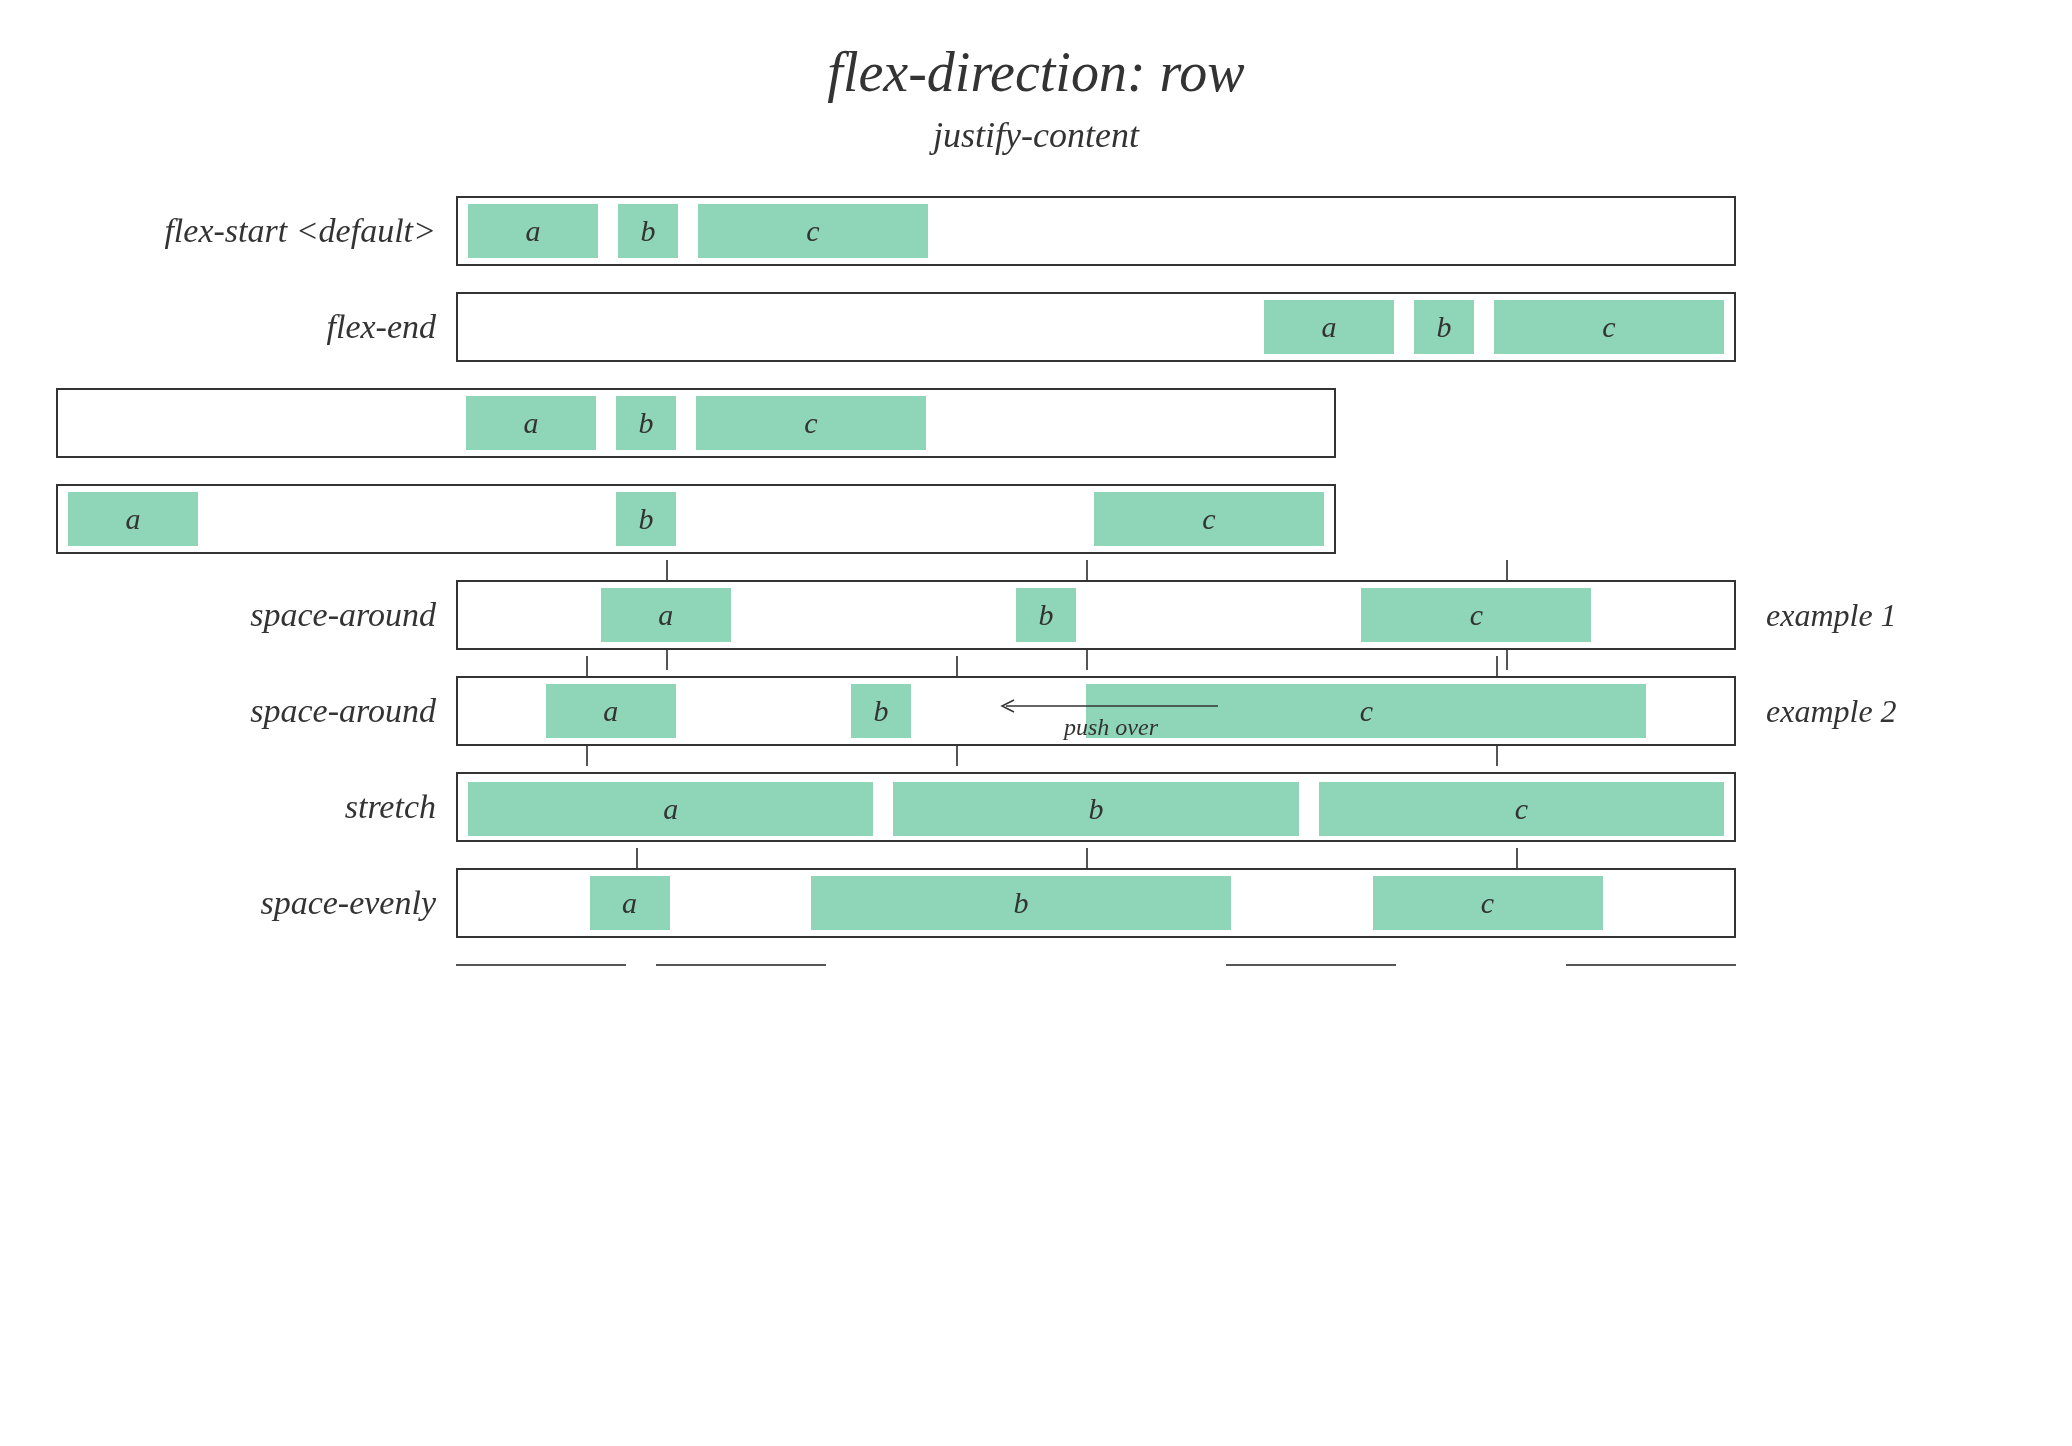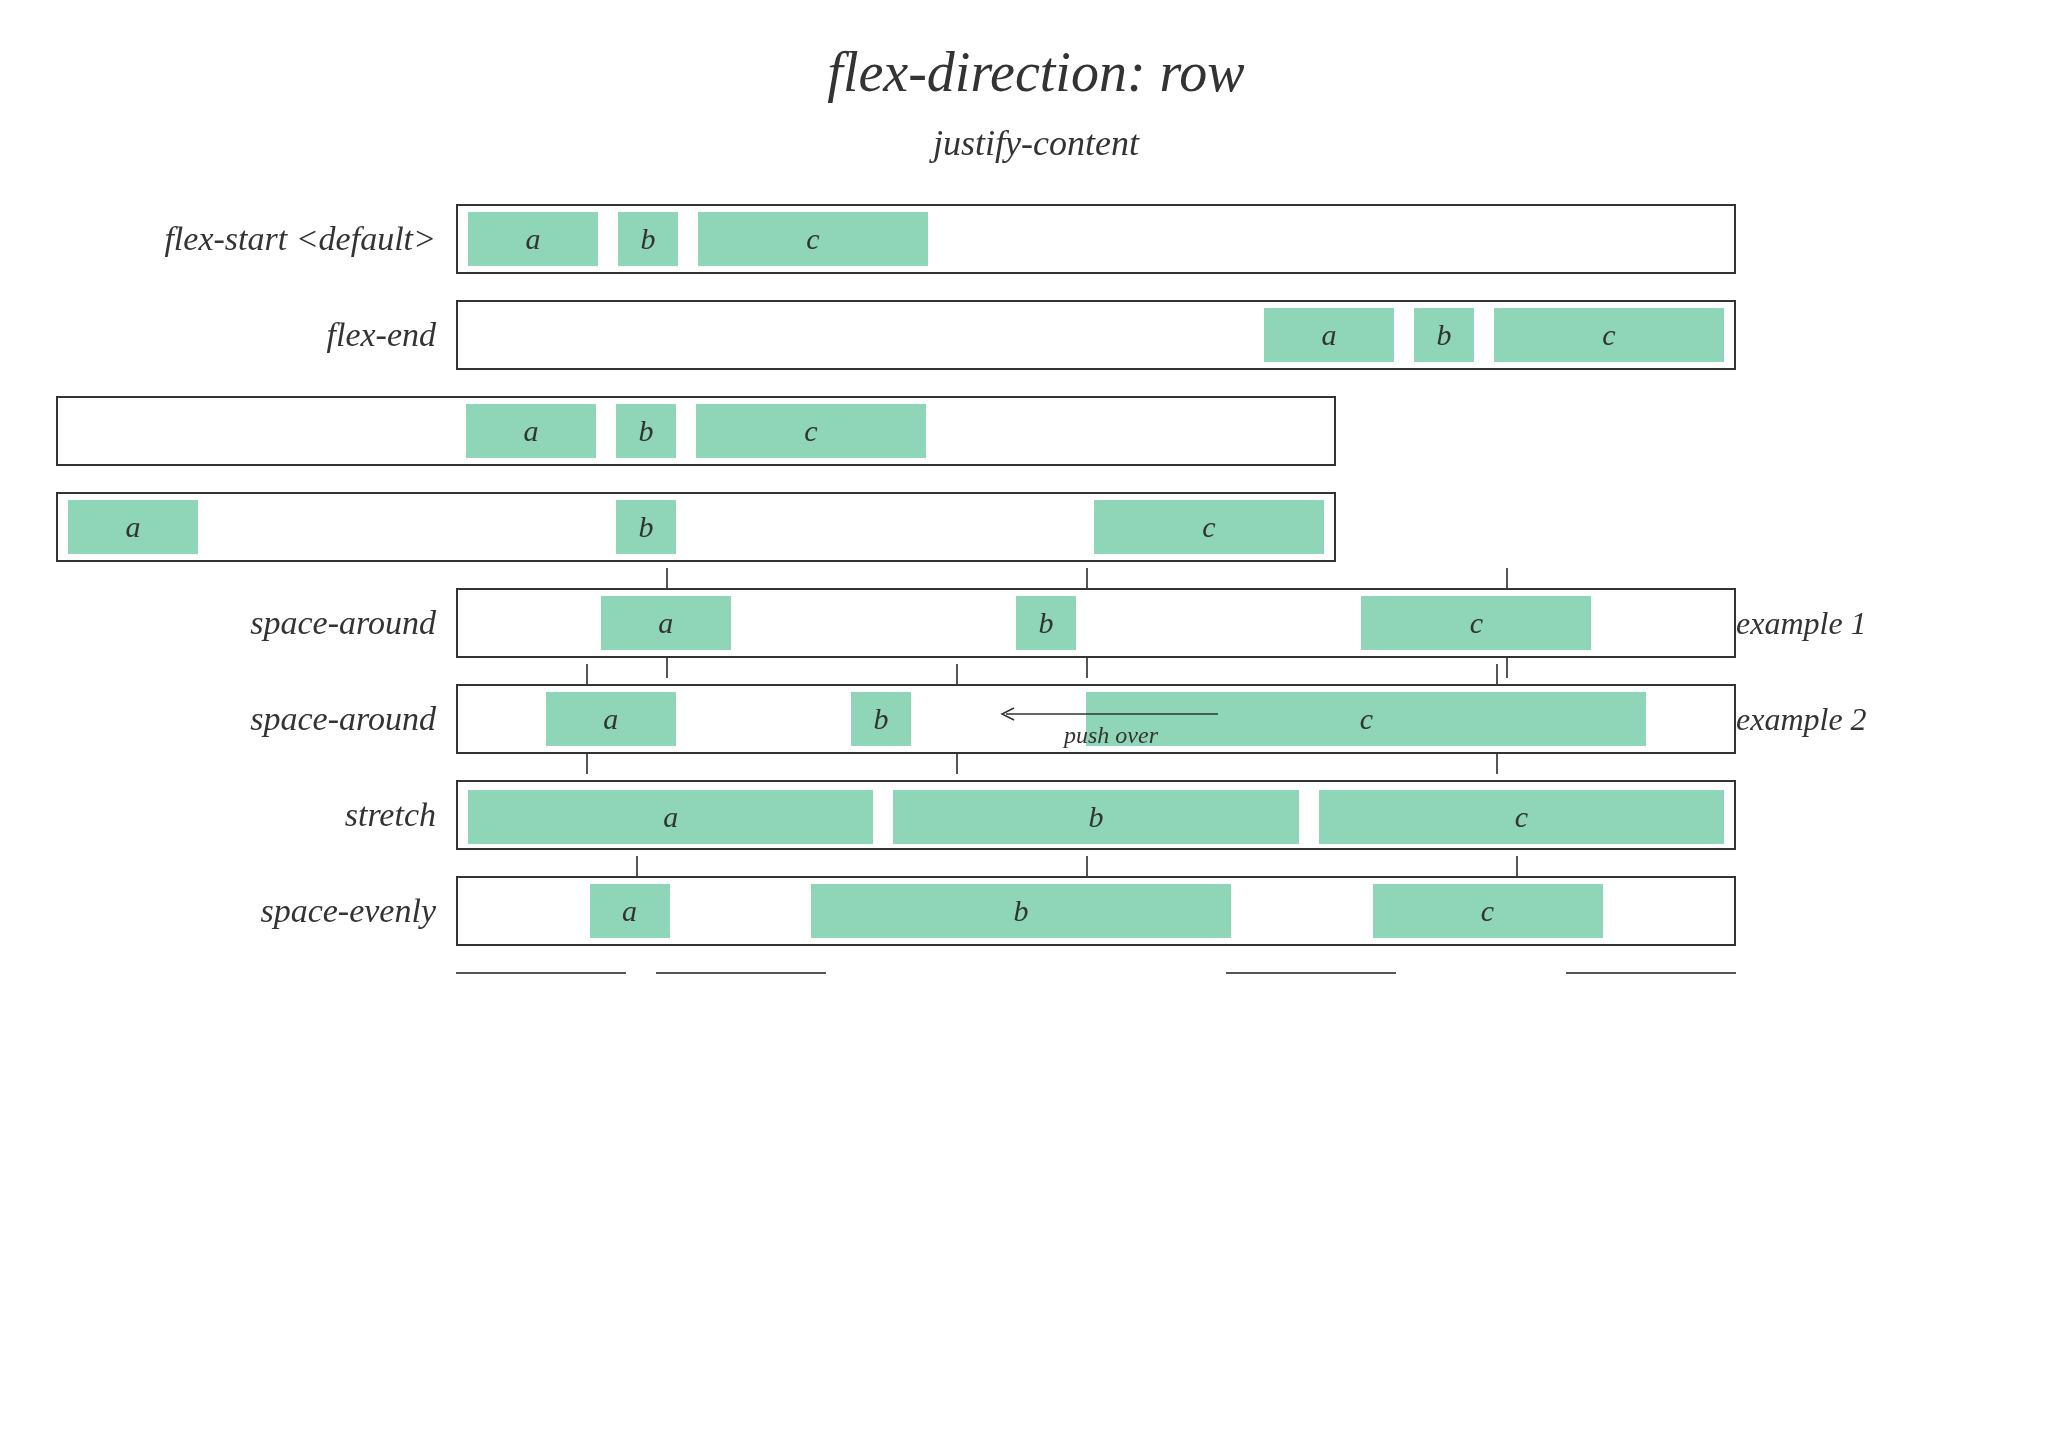--- a/index.html
+++ b/index.html
@@ -12,21 +12,21 @@
     color: #333;
     width: 2072px;
   }
   .wrap {
     width: 1960px;
     margin: 0 auto;
   }
   .title {
     text-align: center;
     font-size: 56px;
-    margin-bottom: 18px;
+    margin-bottom: 10px;
   }
   .subtitle {
     text-align: center;
     font-size: 36px;
     margin-bottom: 40px;
   }
   .row {
     display: flex;
     align-items: center;
     margin-bottom: 26px;
@@ -58,20 +58,21 @@
     height: 54px;
     display: flex;
     align-items: center;
     justify-content: center;
     font-size: 30px;
     color: #333;
     flex-shrink: 0;
   }
   .trail {
     width: 200px;
+    padding-left: 30px;
     font-size: 32px;
     flex-shrink: 0;
   }
   .footnote {
     text-align: center;
     font-size: 34px;
     margin-top: 40px;
   }
   .tick {
     position: absolute;

